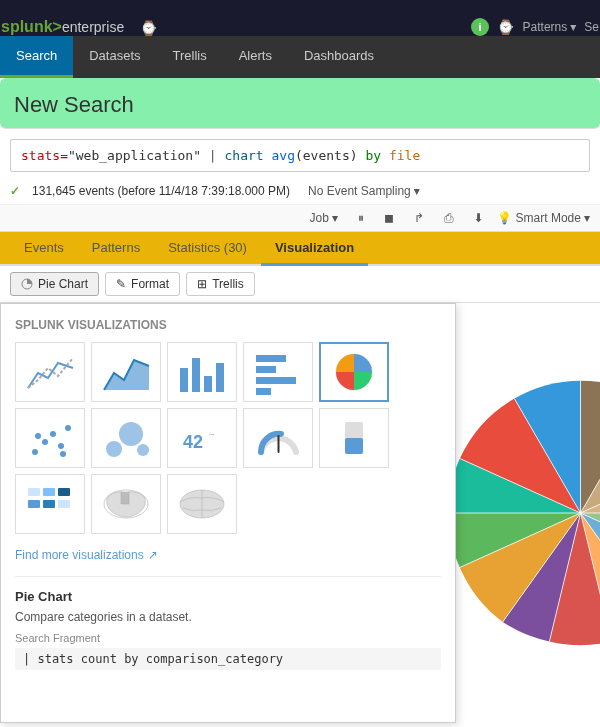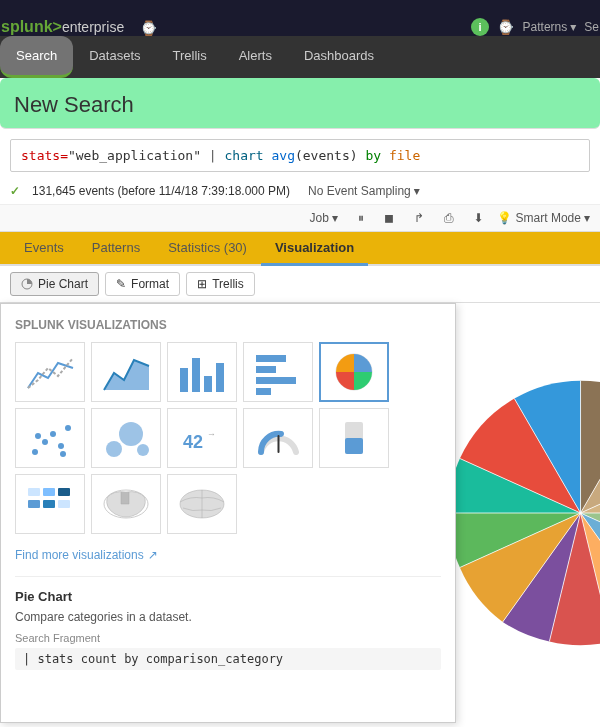--- a/index.html
+++ b/index.html
@@ -32,21 +32,21 @@
     .nav-item {
       color: #ccc;
       padding: 0 16px;
       display: flex;
       align-items: center;
       cursor: pointer;
       font-size: 13px;
       border-bottom: 3px solid transparent;
       text-decoration: none;
     }
-    .nav-item.active { color: #fff; border-bottom-color: #65a637; background: #737373; border-radius: 12px; }
+    .nav-item.active { color: #fff; border-bottom-color: #65a637; background: #0369a1; }
 
     
     .page { background: #fff; min-height: 690px; }
     .page-title { padding: 14px 14px 10px; font-size: 22px; font-weight: normal; color: #333; background: #86efac; border-bottom: 1px solid #ddd; border-radius: 6px; }
 
     
     .search-bar {
       background: #fff;
       border: 1px solid #ccc;
       margin: 10px 10px 6px;

